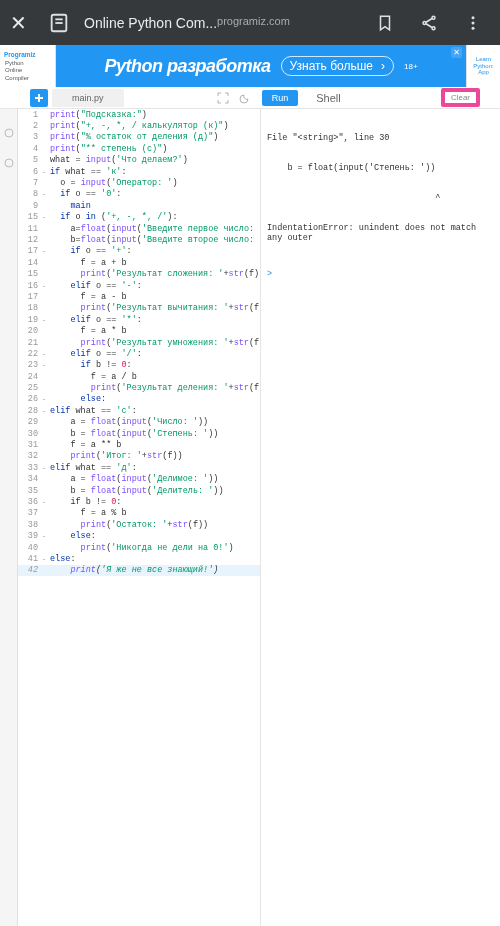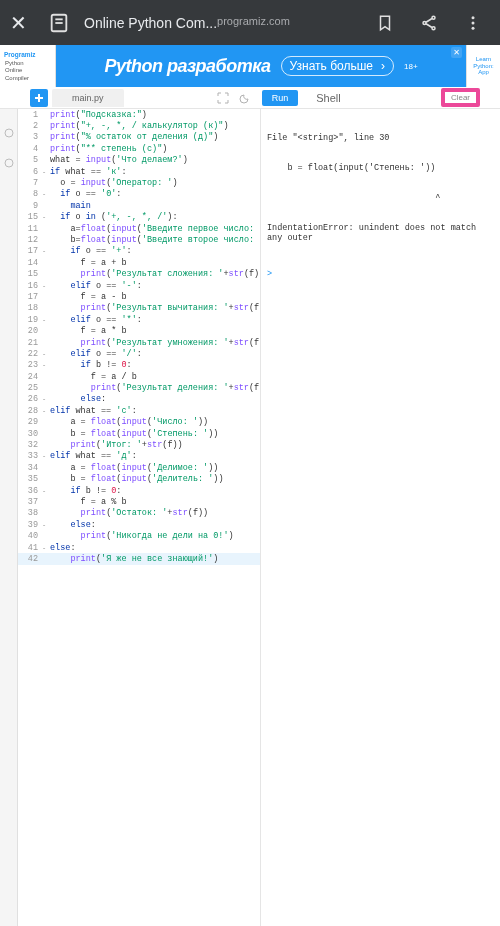--- a/index.html
+++ b/index.html
@@ -30,21 +30,21 @@
   .tb-ico { width:22px; height:22px; display:flex; align-items:center; justify-content:center; opacity:.5; }
   .run { background:#2196f3; color:#fff; height:16px; padding:0 10px; font-size:9px; margin:0 6px; border-radius:2px; display:flex; align-items:center; }
   .shell-lbl { font-size:11px; color:#666; padding:0 12px; }
   .clear { font-size:8px; color:#888; border:4px solid #ec4899; border-radius:2px; padding:1px 6px; margin-right:20px; }
   .workspace { display:flex; height:calc(926px - 45px - 42px - 22px); position:relative; }
   .gutter-bg { width:18px; background:#f5f5f5; border-right:1px solid #e0e0e0; display:flex; flex-direction:column; align-items:center; padding-top:18px; gap:18px;}
   .gutter-bg svg { width:12px; height:12px; opacity:.4; }
   .editor { width:242px; position:relative; font-family:Consolas,'Courier New',monospace; font-size:8.5px; overflow:hidden; background:#fff; }
   .lines { position:relative; }
   .line { display:flex; height:11.4px; align-items:center; white-space:pre; }
-  .line.hl { background:#e8f4fd; }
+  .line.hl { background:#e8f4fd;font-style:italic; }
   .ln { width:24px; text-align:right; color:#999; padding-right:4px; flex-shrink:0; }
   .fold { width:8px; color:#999; font-size:7px; flex-shrink:0; }
   .code { overflow:hidden; }
   .shell { flex:1; border-left:1px solid #e5e5e5; padding:4px 6px; font-family:Consolas,'Courier New',monospace; font-size:8.5px; color:#333; background:#fff; white-space:pre-wrap; overflow:hidden; }
   .shell .err { color:#333; }
   .shell .gt { color:#2196f3; margin-top:6px; }
   
   .kw { color:#0033aa; }
   .fn { color:#7c4dff; }
   .st { color:#009966; }
@@ -170,20 +170,21 @@
         <div class="line"><div class="ln">20</div><div class="fold"></div><div class="code"><span class="id">      f </span><span class="op">=</span><span class="id"> a </span><span class="op">*</span><span class="id"> b</span></div></div>
         <div class="line"><div class="ln">21</div><div class="fold"></div><div class="code"><span class="id">      </span><span class="fn">print</span><span class="op">(</span><span class="st">'Результат умножения: '</span><span class="op">+</span><span class="fn">str</span><span class="op">(</span><span class="id">f</span><span class="op">))</span></div></div>
         <div class="line"><div class="ln">22</div><div class="fold">-</div><div class="code"><span class="id">    </span><span class="kw">elif</span><span class="id"> o </span><span class="op">==</span><span class="id"> </span><span class="st">'/'</span><span class="op">:</span></div></div>
         <div class="line"><div class="ln">23</div><div class="fold">-</div><div class="code"><span class="id">      </span><span class="kw">if</span><span class="id"> b </span><span class="op">!=</span><span class="id"> </span><span class="nm">0</span><span class="op">:</span></div></div>
         <div class="line"><div class="ln">24</div><div class="fold"></div><div class="code"><span class="id">        f </span><span class="op">=</span><span class="id"> a </span><span class="op">/</span><span class="id"> b</span></div></div>
         <div class="line"><div class="ln">25</div><div class="fold"></div><div class="code"><span class="id">        </span><span class="fn">print</span><span class="op">(</span><span class="st">'Результат деления: '</span><span class="op">+</span><span class="fn">str</span><span class="op">(</span><span class="id">f</span><span class="op">))</span></div></div>
         <div class="line"><div class="ln">26</div><div class="fold">-</div><div class="code"><span class="id">      </span><span class="kw">else</span><span class="op">:</span></div></div>
         <div class="line"><div class="ln">28</div><div class="fold">-</div><div class="code"><span class="kw">elif</span><span class="id"> what </span><span class="op">==</span><span class="id"> </span><span class="st">'с'</span><span class="op">:</span></div></div>
         <div class="line"><div class="ln">29</div><div class="fold"></div><div class="code"><span class="id">    a </span><span class="op">=</span><span class="id"> </span><span class="fn">float</span><span class="op">(</span><span class="fn">input</span><span class="op">(</span><span class="st">'Число: '</span><span class="op">))</span></div></div>
         <div class="line"><div class="ln">30</div><div class="fold"></div><div class="code"><span class="id">    b </span><span class="op">=</span><span class="id"> </span><span class="fn">float</span><span class="op">(</span><span class="fn">input</span><span class="op">(</span><span class="st">'Степень: '</span><span class="op">))</span></div></div>
+        <div class="line"><div class="ln">31</div><div class="fold"></div><div class="code"><span class="id">    f </span><span class="op">=</span><span class="id"> a </span><span class="op">**</span><span class="id"> b</span></div></div>
         <div class="line"><div class="ln">32</div><div class="fold"></div><div class="code"><span class="id">    </span><span class="fn">print</span><span class="op">(</span><span class="st">'Итог: '</span><span class="op">+</span><span class="fn">str</span><span class="op">(</span><span class="id">f</span><span class="op">))</span></div></div>
         <div class="line"><div class="ln">33</div><div class="fold">-</div><div class="code"><span class="kw">elif</span><span class="id"> what </span><span class="op">==</span><span class="id"> </span><span class="st">'д'</span><span class="op">:</span></div></div>
         <div class="line"><div class="ln">34</div><div class="fold"></div><div class="code"><span class="id">    a </span><span class="op">=</span><span class="id"> </span><span class="fn">float</span><span class="op">(</span><span class="fn">input</span><span class="op">(</span><span class="st">'Делимое: '</span><span class="op">))</span></div></div>
         <div class="line"><div class="ln">35</div><div class="fold"></div><div class="code"><span class="id">    b </span><span class="op">=</span><span class="id"> </span><span class="fn">float</span><span class="op">(</span><span class="fn">input</span><span class="op">(</span><span class="st">'Делитель: '</span><span class="op">))</span></div></div>
         <div class="line"><div class="ln">36</div><div class="fold">-</div><div class="code"><span class="id">    </span><span class="kw">if</span><span class="id"> b </span><span class="op">!=</span><span class="id"> </span><span class="nm">0</span><span class="op">:</span></div></div>
         <div class="line"><div class="ln">37</div><div class="fold"></div><div class="code"><span class="id">      f </span><span class="op">=</span><span class="id"> a </span><span class="op">%</span><span class="id"> b</span></div></div>
         <div class="line"><div class="ln">38</div><div class="fold"></div><div class="code"><span class="id">      </span><span class="fn">print</span><span class="op">(</span><span class="st">'Остаток: '</span><span class="op">+</span><span class="fn">str</span><span class="op">(</span><span class="id">f</span><span class="op">))</span></div></div>
         <div class="line"><div class="ln">39</div><div class="fold">-</div><div class="code"><span class="id">    </span><span class="kw">else</span><span class="op">:</span></div></div>
         <div class="line"><div class="ln">40</div><div class="fold"></div><div class="code"><span class="id">      </span><span class="fn">print</span><span class="op">(</span><span class="st">'Никогда не дели на 0!'</span><span class="op">)</span></div></div>
         <div class="line"><div class="ln">41</div><div class="fold">-</div><div class="code"><span class="kw">else</span><span class="op">:</span></div></div>

